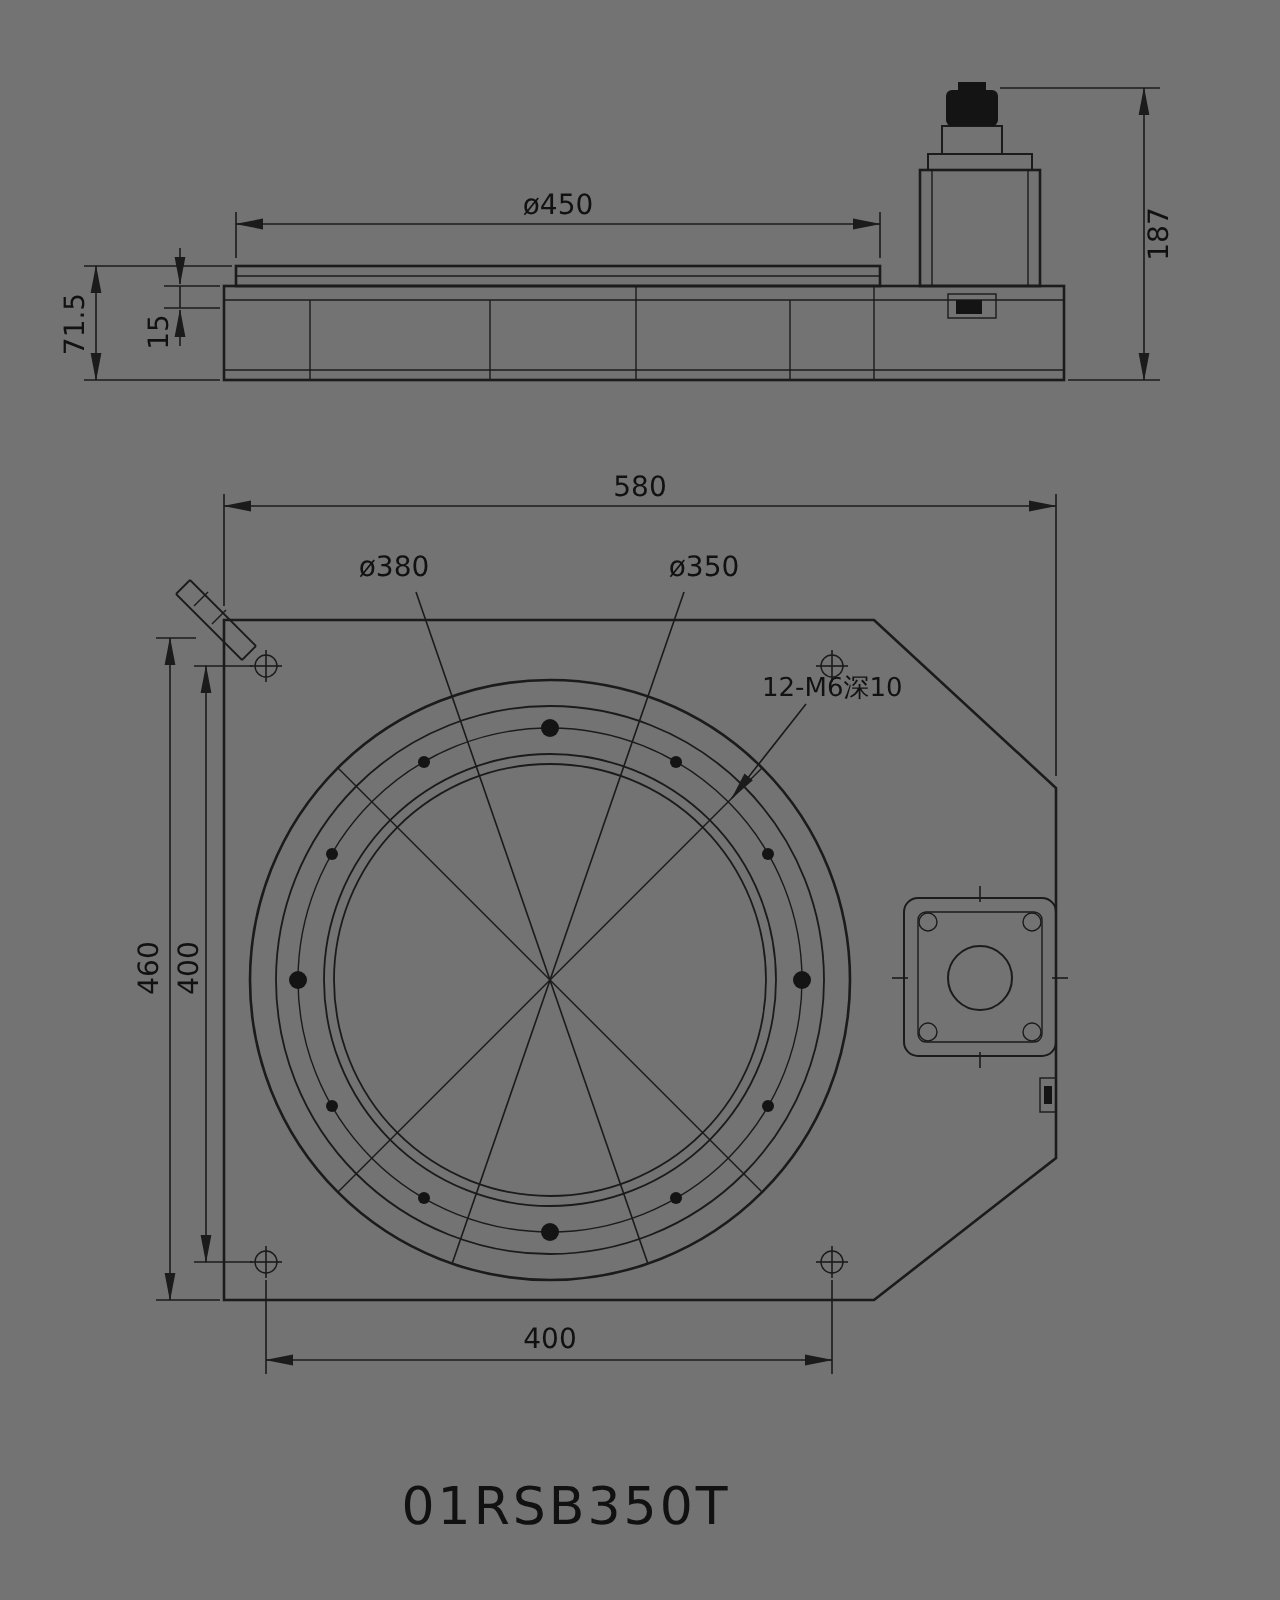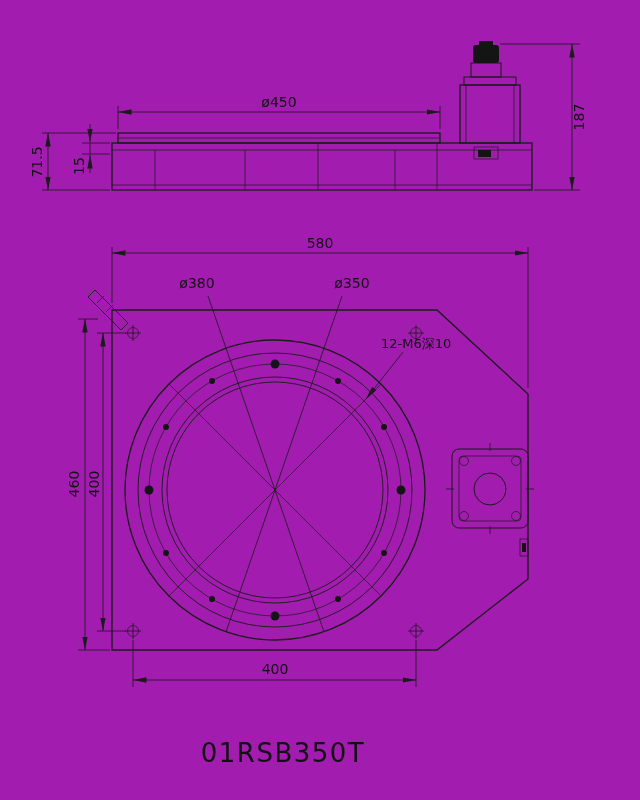--- a/index.html
+++ b/index.html
@@ -1,16 +1,16 @@
 <!DOCTYPE html>
 <html><head>
 <meta charset="utf-8">
 <style>
   html,body{margin:0;padding:0;background:#ffffff;}
-  .frame{position:relative;width:640px;height:800px;background:#a21caf;overflow:hidden;}
+  .frame{position:relative;width:640px;height:800px;background:#737373;overflow:hidden;}
   svg{display:block;}
   .ln{stroke:#1b1b1b;fill:none;}
   .w13{stroke-width:1.3;}
   .w10{stroke-width:1.0;}
   .w09{stroke-width:0.9;}
   .w07{stroke-width:0.7;}
   .dim{stroke:#1b1b1b;stroke-width:0.8;fill:none;}
   .dark{fill:#141414;stroke:none;}
   text{fill:#111111;font-family:"DejaVu Sans",sans-serif;font-size:14px;}
   .t-dim{font-size:14px;}

